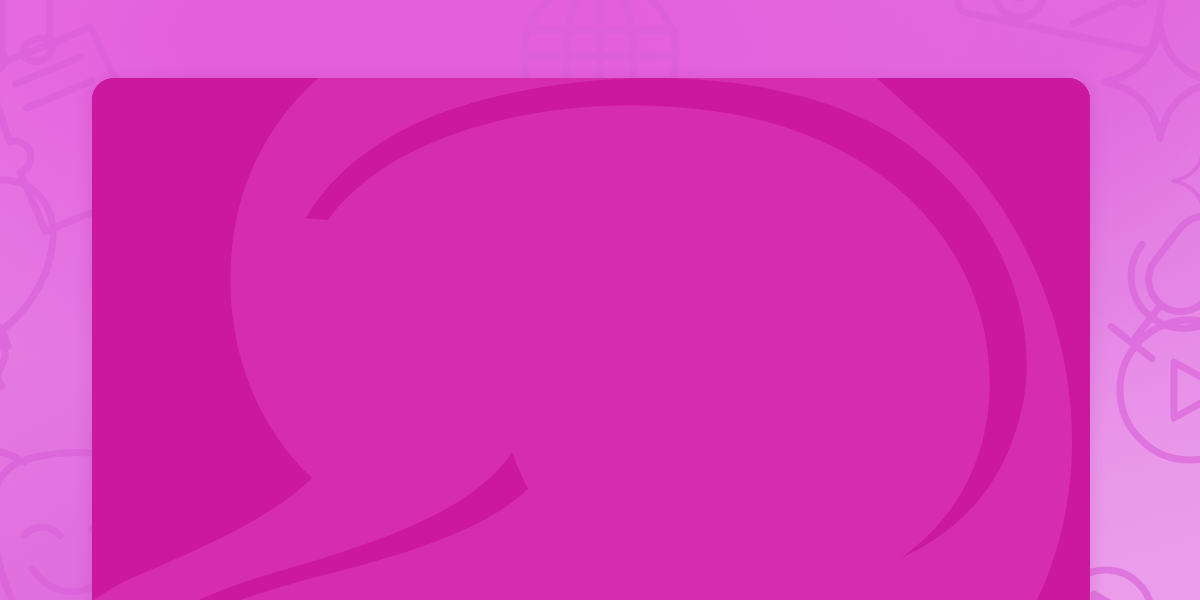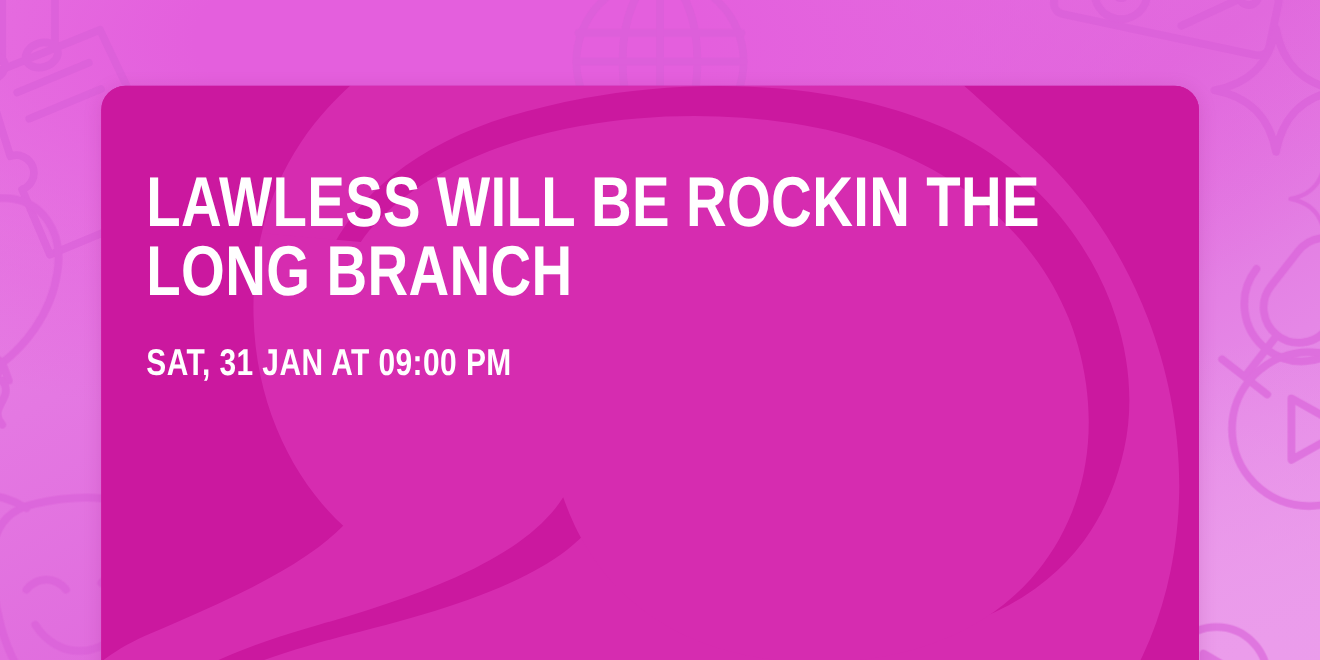--- a/index.html
+++ b/index.html
@@ -202,21 +202,16 @@
                C210 -10 150 70 140 170
                C130 270 168 352 220 400
                C180 440 110 470 40 500
                C0 518 -20 540 -40 566 Z"></path>
       <path fill="#cb189f" d="M1060 -60 L1060 620 L870 620
                C940 560 978 470 980 370
                C982 250 930 130 846 56
                C806 20 758 -28 706 -60 Z"></path>
     </svg>
 
-    <div class="card-content">
-      <h1 class="event-title">LAWLESS WILL BE ROCKIN THE</h1>
-      <h1 class="event-title">LONG BRANCH</h1>
-      <p class="event-date">SAT, 31 JAN AT 09:00 PM</p>
-    </div>
 
   </div>
 
 </div>
 
 </body></html>

